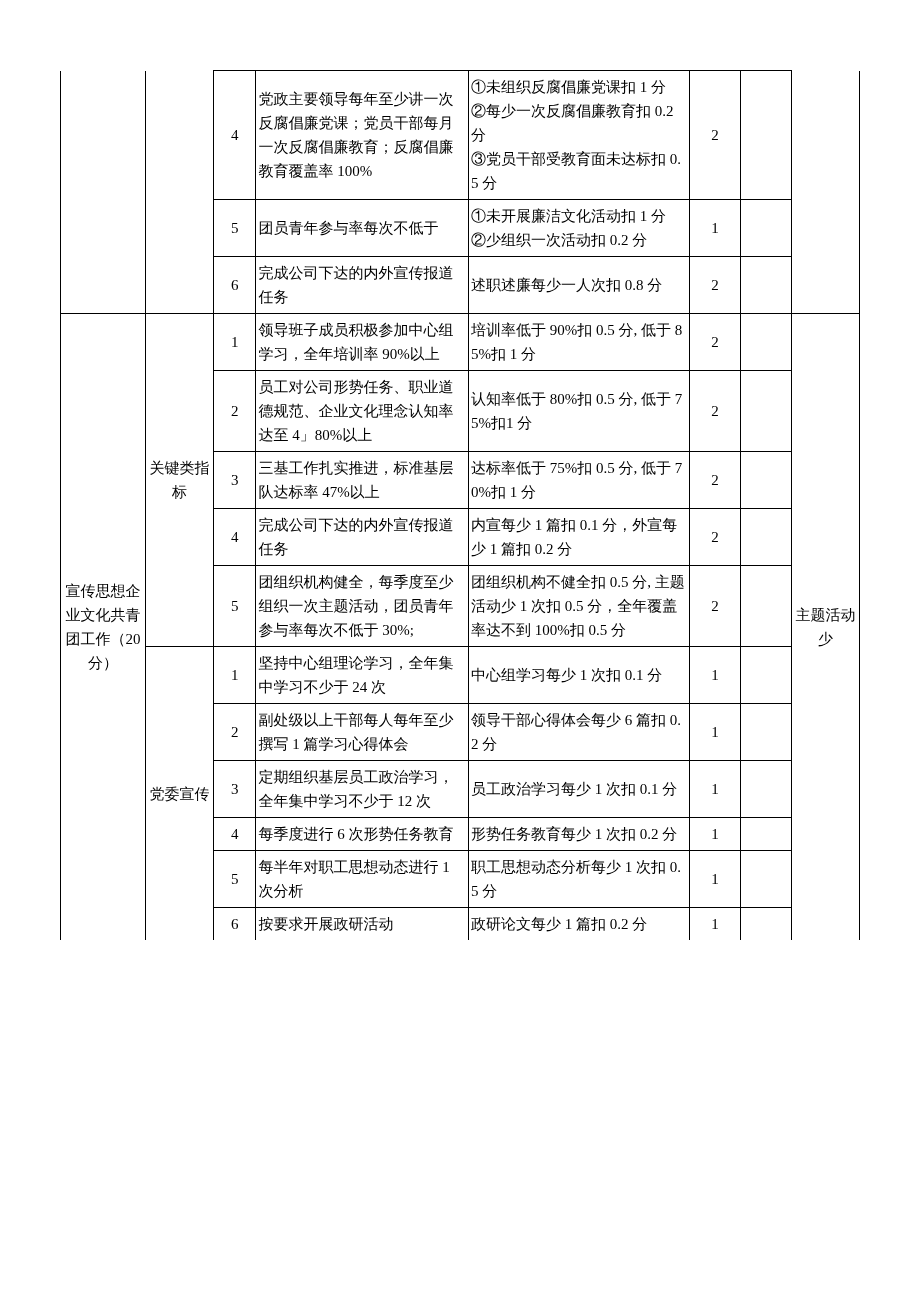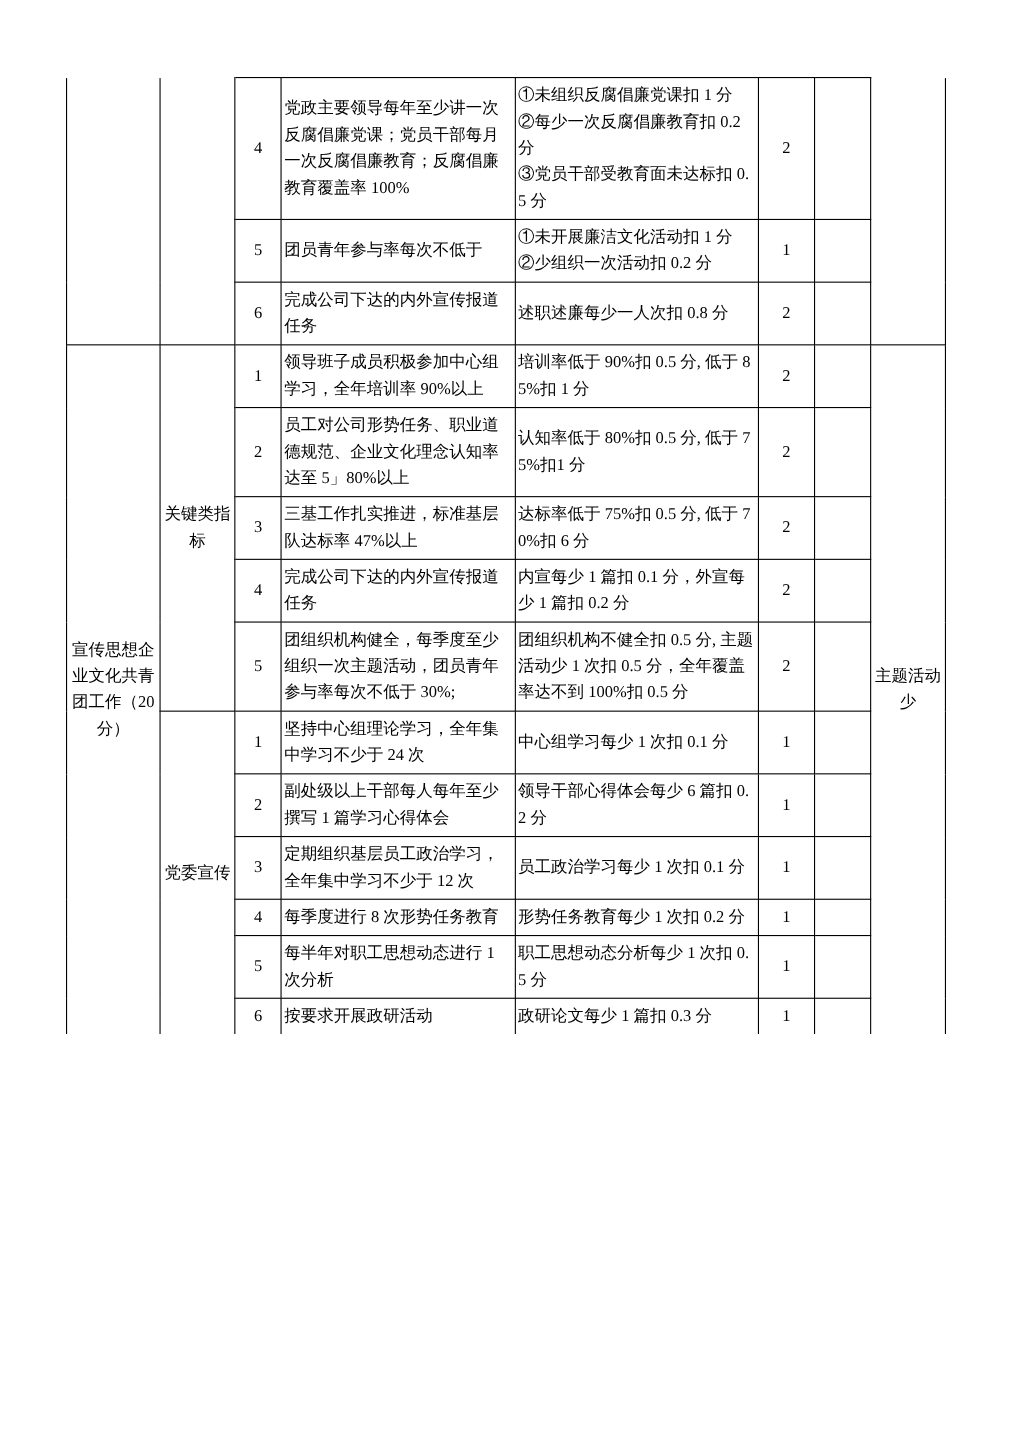--- a/index.html
+++ b/index.html
@@ -84,29 +84,29 @@
     <td class="center" rowspan="5">关键类指标</td>
     <td class="center">1</td>
     <td class="left">领导班子成员积极参加中心组学习，全年培训率 90%以上</td>
     <td class="left">培训率低于 90%扣 0.5 分, 低于 85%扣 1 分</td>
     <td class="center">2</td>
     <td></td>
     <td class="center no-bottom" rowspan="11">主题活动少</td>
   </tr>
   <tr>
     <td class="center">2</td>
-    <td class="left">员工对公司形势任务、职业道德规范、企业文化理念认知率达至 5」80%以上</td>
+    <td class="left">员工对公司形势任务、职业道德规范、企业文化理念认知率达至 4」80%以上</td>
     <td class="left">认知率低于 80%扣 0.5 分, 低于 75%扣1 分</td>
     <td class="center">2</td>
     <td></td>
   </tr>
   <tr>
     <td class="center">3</td>
     <td class="left">三基工作扎实推进，标准基层队达标率 47%以上</td>
-    <td class="left">达标率低于 75%扣 0.5 分, 低于 70%扣 6 分</td>
+    <td class="left">达标率低于 75%扣 0.5 分, 低于 70%扣 1 分</td>
     <td class="center">2</td>
     <td></td>
   </tr>
   <tr>
     <td class="center">4</td>
     <td class="left">完成公司下达的内外宣传报道任务</td>
     <td class="left">内宣每少 1 篇扣 0.1 分，外宣每少 1 篇扣 0.2 分</td>
     <td class="center">2</td>
     <td></td>
   </tr>
@@ -135,34 +135,34 @@
   </tr>
   <tr>
     <td class="center">3</td>
     <td class="left">定期组织基层员工政治学习，全年集中学习不少于 12 次</td>
     <td class="left">员工政治学习每少 1 次扣 0.1 分</td>
     <td class="center">1</td>
     <td></td>
   </tr>
   <tr>
     <td class="center">4</td>
-    <td class="left">每季度进行 8 次形势任务教育</td>
+    <td class="left">每季度进行 6 次形势任务教育</td>
     <td class="left">形势任务教育每少 1 次扣 0.2 分</td>
     <td class="center">1</td>
     <td></td>
   </tr>
   <tr>
     <td class="center">5</td>
     <td class="left">每半年对职工思想动态进行 1 次分析</td>
     <td class="left">职工思想动态分析每少 1 次扣 0.5 分</td>
     <td class="center">1</td>
     <td></td>
   </tr>
   <tr>
     <td class="center no-bottom">6</td>
     <td class="left no-bottom">按要求开展政研活动</td>
-    <td class="left no-bottom">政研论文每少 1 篇扣 0.3 分</td>
+    <td class="left no-bottom">政研论文每少 1 篇扣 0.2 分</td>
     <td class="center no-bottom">1</td>
     <td class="no-bottom"></td>
   </tr>
 
 </tbody>
   </table>
 
 </body></html>

